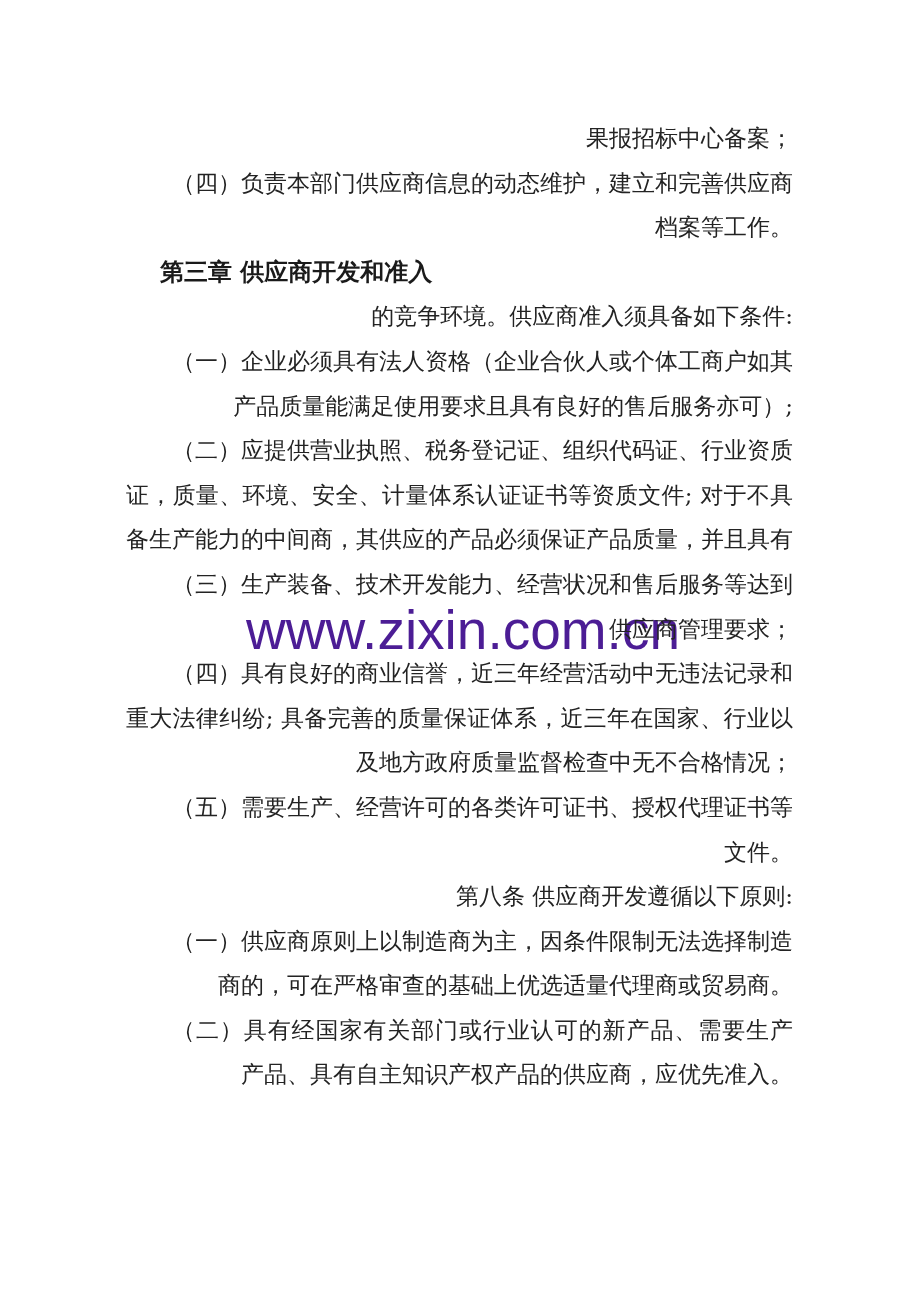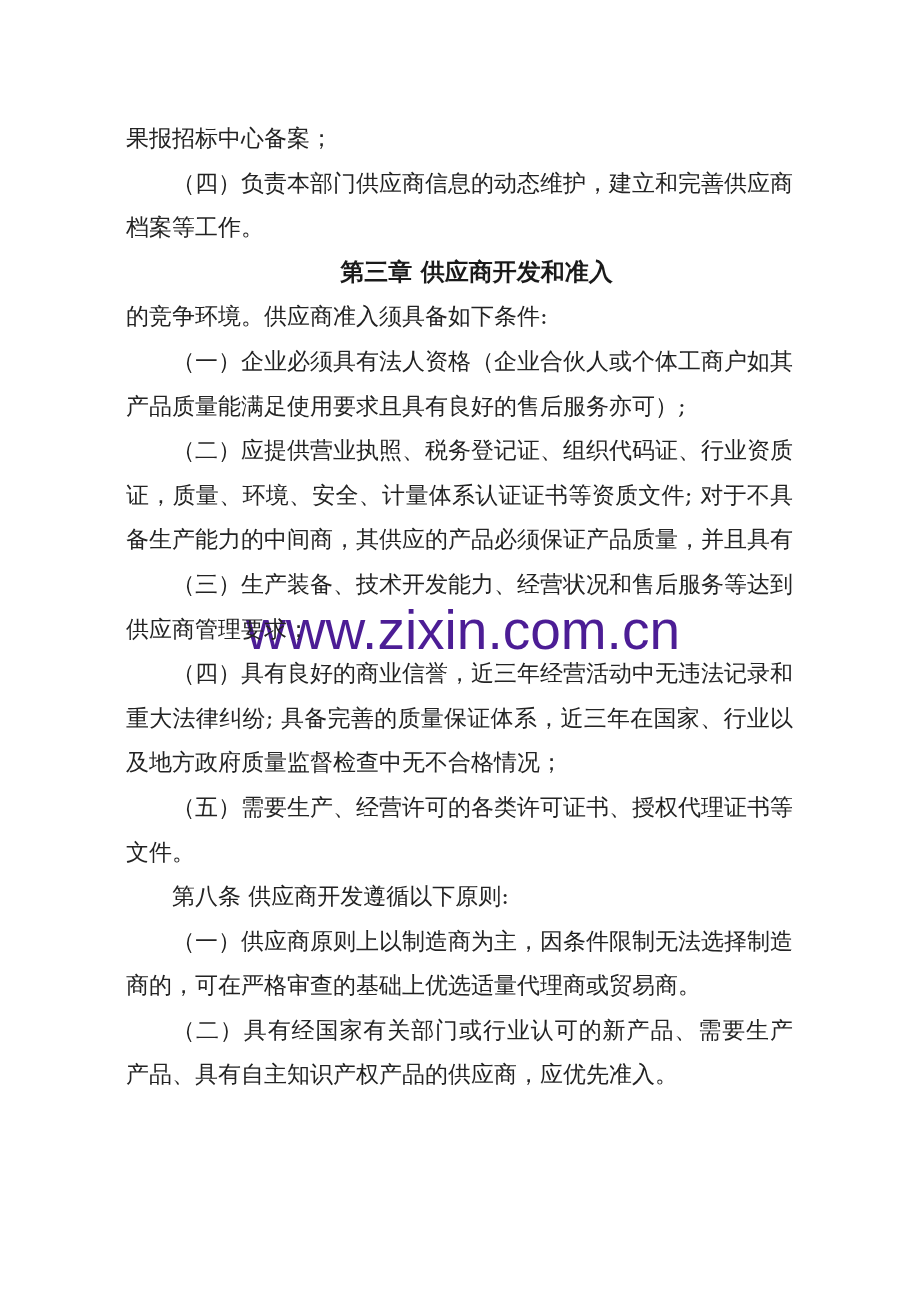--- a/index.html
+++ b/index.html
@@ -29,31 +29,32 @@
     left: 126px;
     top: 116px;
     width: 667px;
     z-index: 2;
     font-size: 23px;
   }
   .line {
     height: 44.6px;
     line-height: 44.6px;
     white-space: nowrap;
+    text-align: right;
   }
   .line.fill {
     white-space: normal;
     text-align: justify;
     text-align-last: justify;
     -moz-text-align-last: justify;
   }
   .line.first { text-indent: 2em; }
   .line.heading {
     font-weight: bold;
-    text-align: center;
+    text-align: left;
     font-size: 24px;
     color: #1a1a1a;
     padding-left: 34px;
     white-space: nowrap;
   }
 </style>
 </head>
 <body>
 
 <div class="page">

